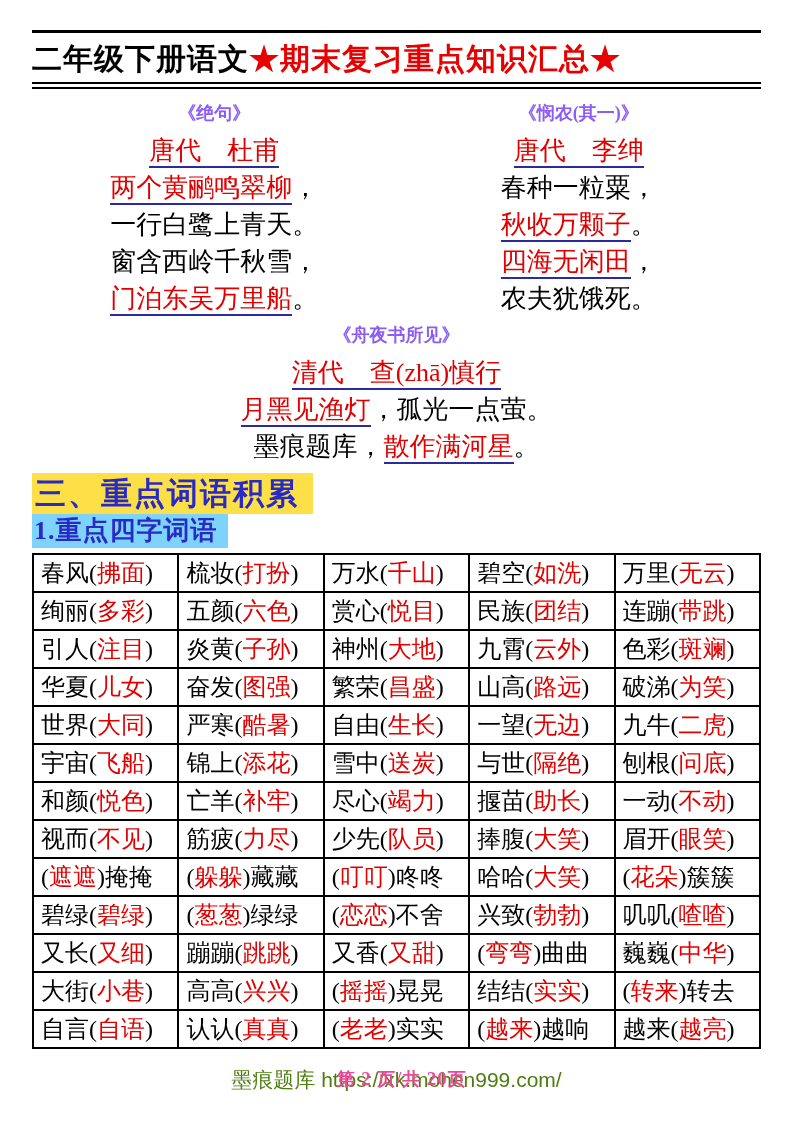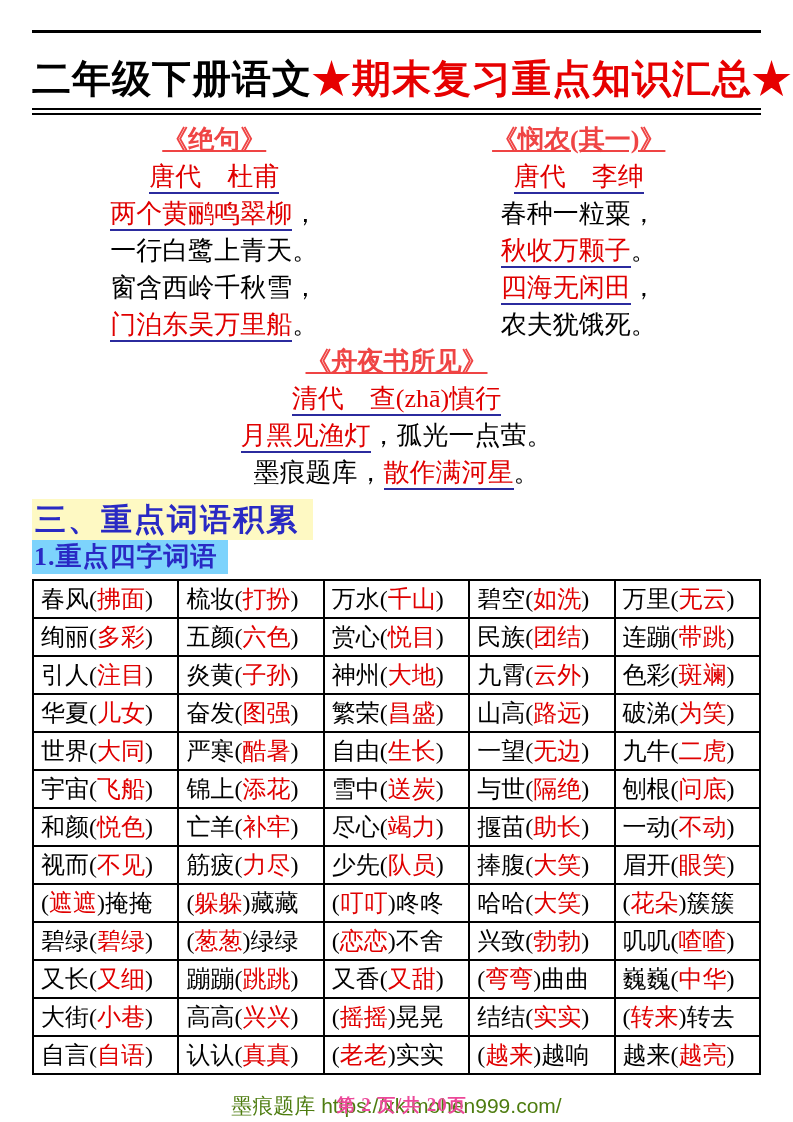--- a/index.html
+++ b/index.html
@@ -13,46 +13,45 @@
     box-sizing: border-box;
     width: 793px; height: 1122px;
     padding: 30px 32px 0 32px;
     display: flex; flex-direction: column;
   }
 
   
   .title-bar {
     border-top: 3px solid #000;
     border-bottom: 7px double #000;
-    padding: 19px 0 2px 0;
-    text-align: center;
-    font-size: 39px;
+    padding: 6px 0 2px 0;
+    font-size: 30px;
     font-weight: bold;
     white-space: nowrap;
     letter-spacing: 1px;
   }
   .t-black { color: #000; }
   .t-red   { color: #e60000; }
 
   
   .poems-row { display: flex; margin-top: 6px; }
   .poem { width: 50%; text-align: center; }
   .poem-mid { width: 100%; text-align: center; }
-  .poem-title { font-size: 26px; font-weight: bold; line-height: 37px; color: #ef4444; text-decoration: underline; }
+  .poem-title { font-size: 18px; font-weight: bold; line-height: 37px; color: #8b5cf6; }
   .poem-author { font-size: 26px; line-height: 37px; }
   .poem-line { font-size: 26px; line-height: 37px; }
   .red { color: #e00000; }
   .u { border-bottom: 2px solid #2b2b9e; padding-bottom: 1px; }
   .poem-author .au { color: #e00000; border-bottom: 2px solid #2b2b9e; padding-bottom: 1px; }
 
   
   .sec-heading { margin-top: 8px; line-height: 1; }
   .hl-pink {
     display: inline-block;
-    background: #fef9c3;
+    background: #fde047;
     color: #2929c4;
     font-weight: bold;
     font-size: 31px;
     padding: 5px 14px 5px 3px;
     letter-spacing: 2px;
   }
   .sub-heading { margin-top: 0px; line-height: 1; }
   .hl-yellow {
     display: inline-block;
     background: #7dd3fc;

